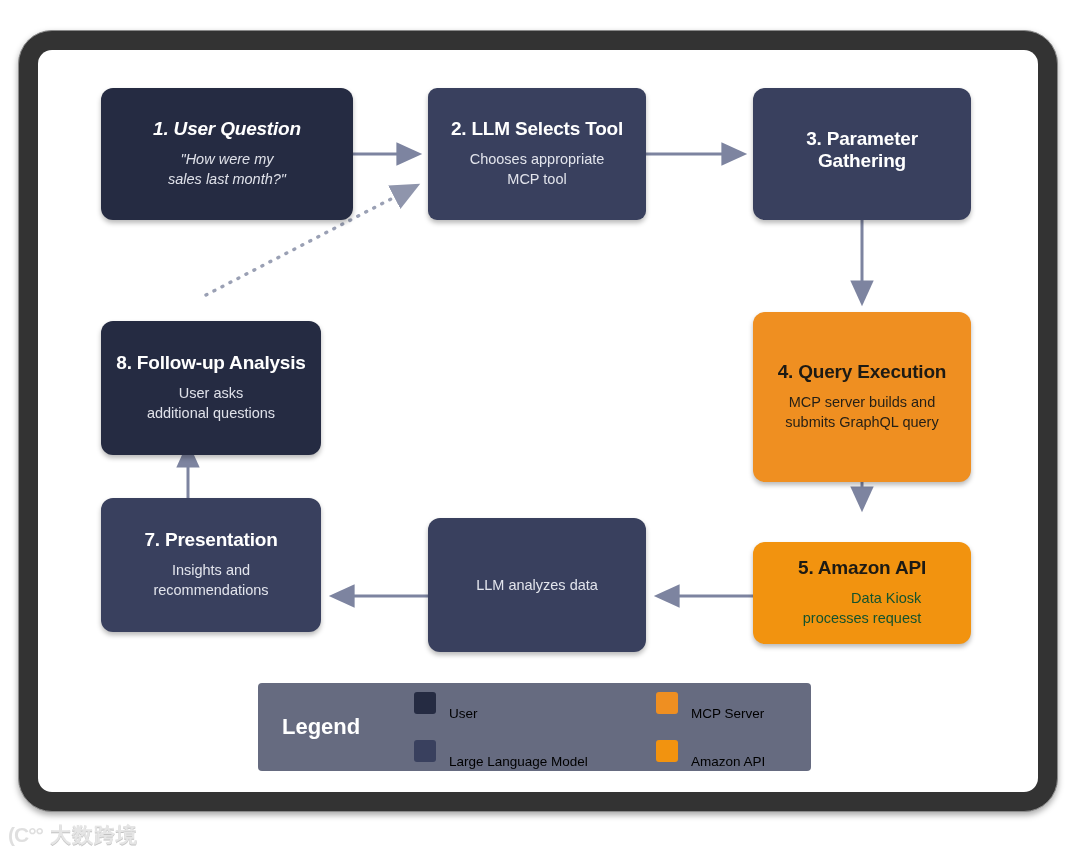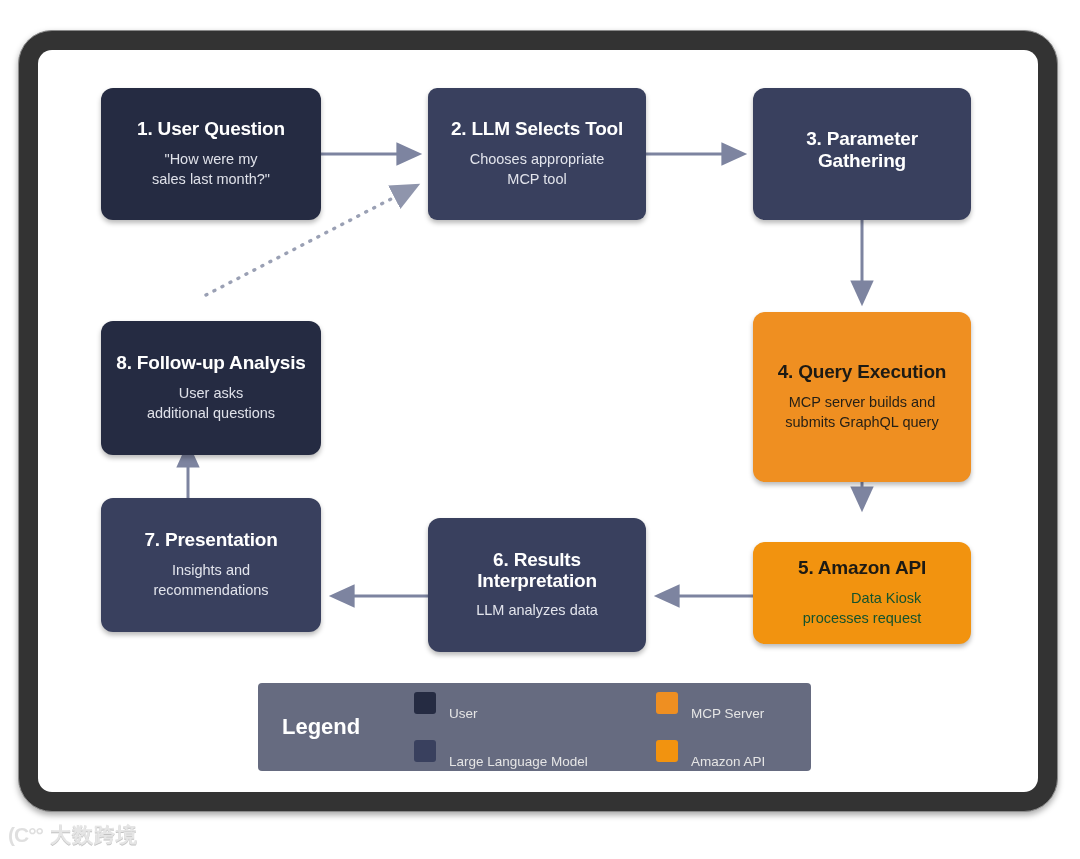--- a/index.html
+++ b/index.html
@@ -97,21 +97,21 @@
   }
   .node.mcp .desc { color: #241f16; }
 
   .node.amazon {
     background: #f2930f;
     color: #1d1a14;
   }
   .node.amazon .desc { color: #14532d; text-align: right; }
 
   
-  #node-1 { left: 63px;  top: 38px;  width: 220px; height: 132px; }
+  #node-1 { left: 63px;  top: 38px;  width: 252px; height: 132px; font-style: italic; }
   #node-2 { left: 390px; top: 38px;  width: 218px; height: 132px; border-radius: 9px; }
   #node-3 { left: 715px; top: 38px;  width: 218px; height: 132px; }
   #node-4 { left: 715px; top: 262px; width: 218px; height: 170px; }
   #node-5 { left: 715px; top: 492px; width: 218px; height: 102px; }
   #node-6 { left: 390px; top: 468px; width: 218px; height: 134px; }
   #node-7 { left: 63px;  top: 448px; width: 220px; height: 134px; }
   #node-8 { left: 63px;  top: 252px; width: 220px; height: 134px; margin-top: 19px; }
 
   
   #legend {
@@ -146,21 +146,21 @@
     align-items: center;
     gap: 13px;
   }
   .legend-swatch {
     width: 22px;
     height: 22px;
     border-radius: 3px;
     flex: 0 0 auto;
   }
   .legend-label {
-    color: #e5e5e5;
+    color: #000000;
     font-size: 13.5px;
     white-space: nowrap;
     margin-top: 20px;
   }
   .sw-user   { background: #252b42; }
   .sw-llm    { background: #39405e; }
   .sw-mcp    { background: #ef8f21; }
   .sw-amazon { background: #f2930f; }
 
   
@@ -246,21 +246,20 @@
 submits GraphQL query</div>
     </div>
 
     <div class="node amazon" id="node-5">
       <div class="title">5. Amazon API</div>
       <div class="desc" style="white-space:pre-line">Data Kiosk
 processes request</div>
     </div>
 
     <div class="node llm" id="node-6">
-      <div class="title">6. Results Interpretation</div>
       <div class="desc" style="white-space:pre-line">LLM analyzes data</div>
     </div>
 
     <div class="node llm" id="node-7">
       <div class="title">7. Presentation</div>
       <div class="desc" style="white-space:pre-line">Insights and
 recommendations</div>
     </div>
 
     <div class="node user" id="node-8">

